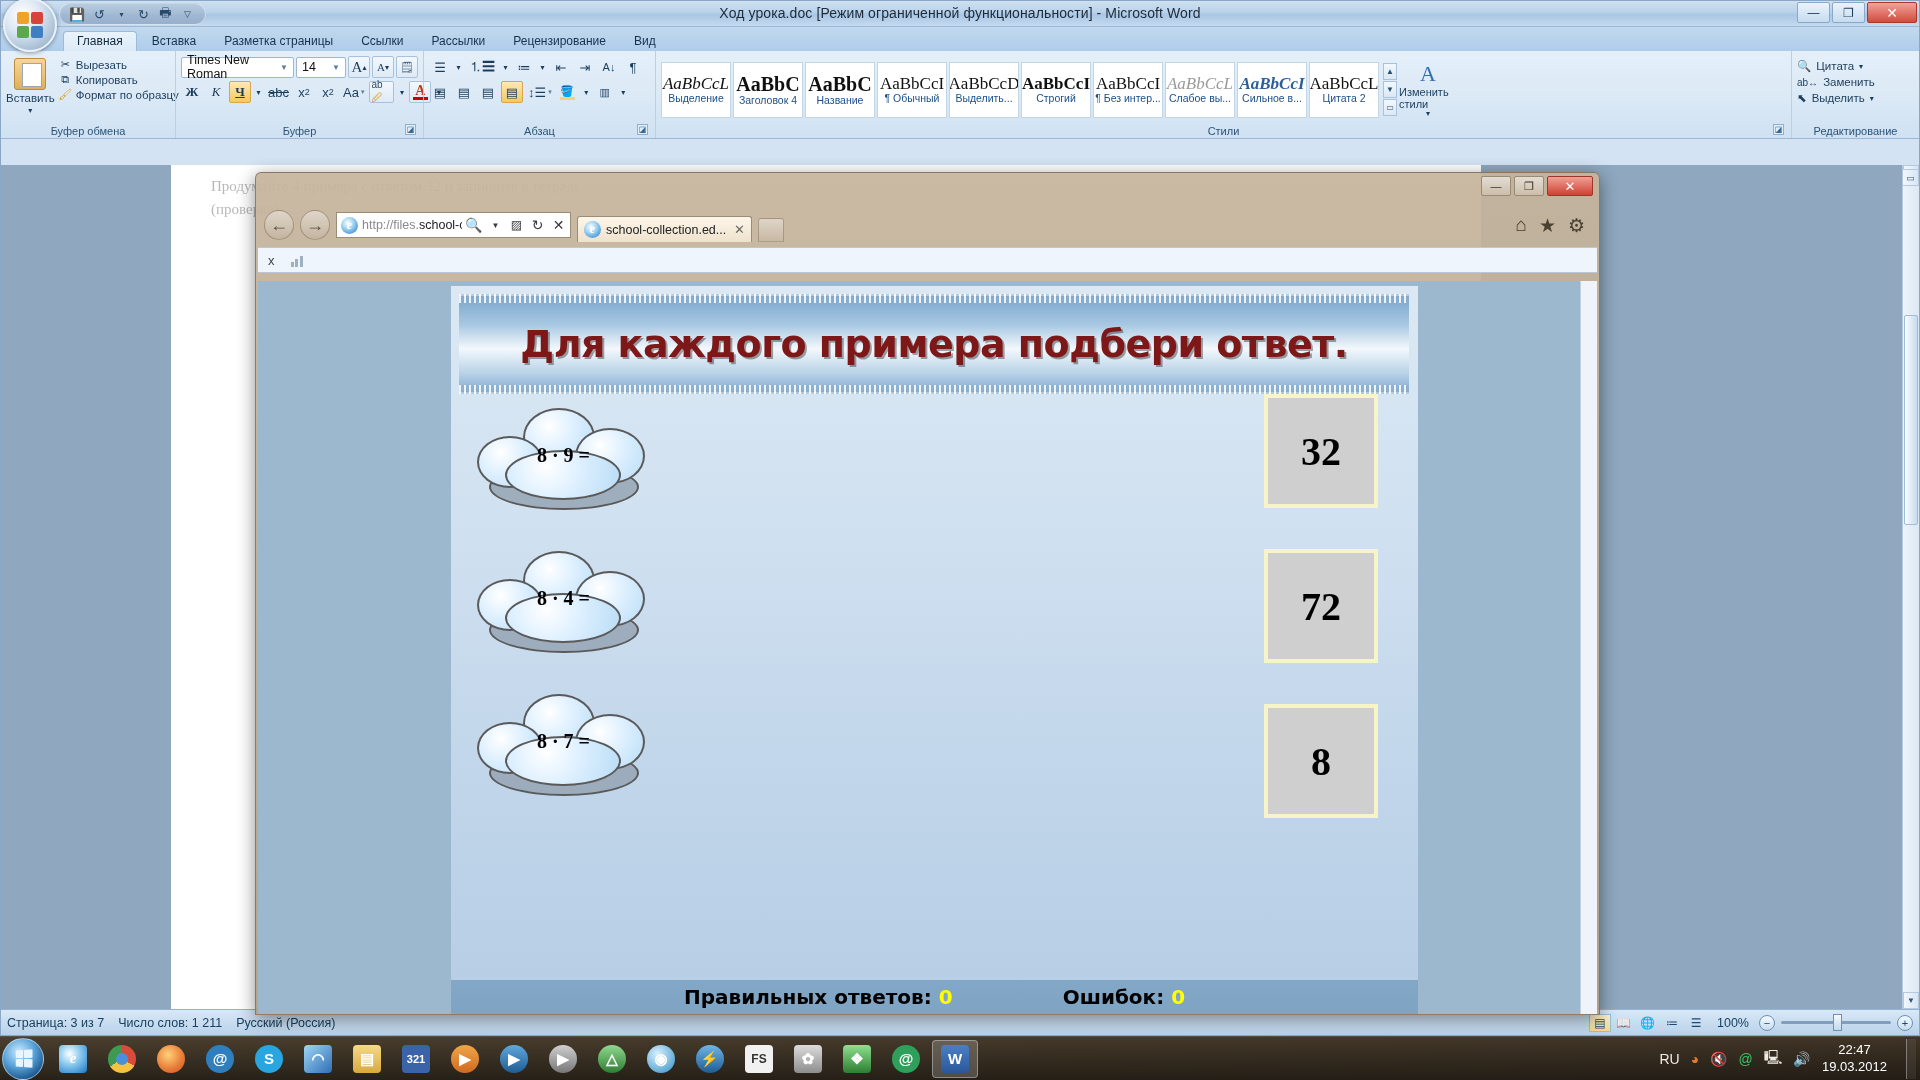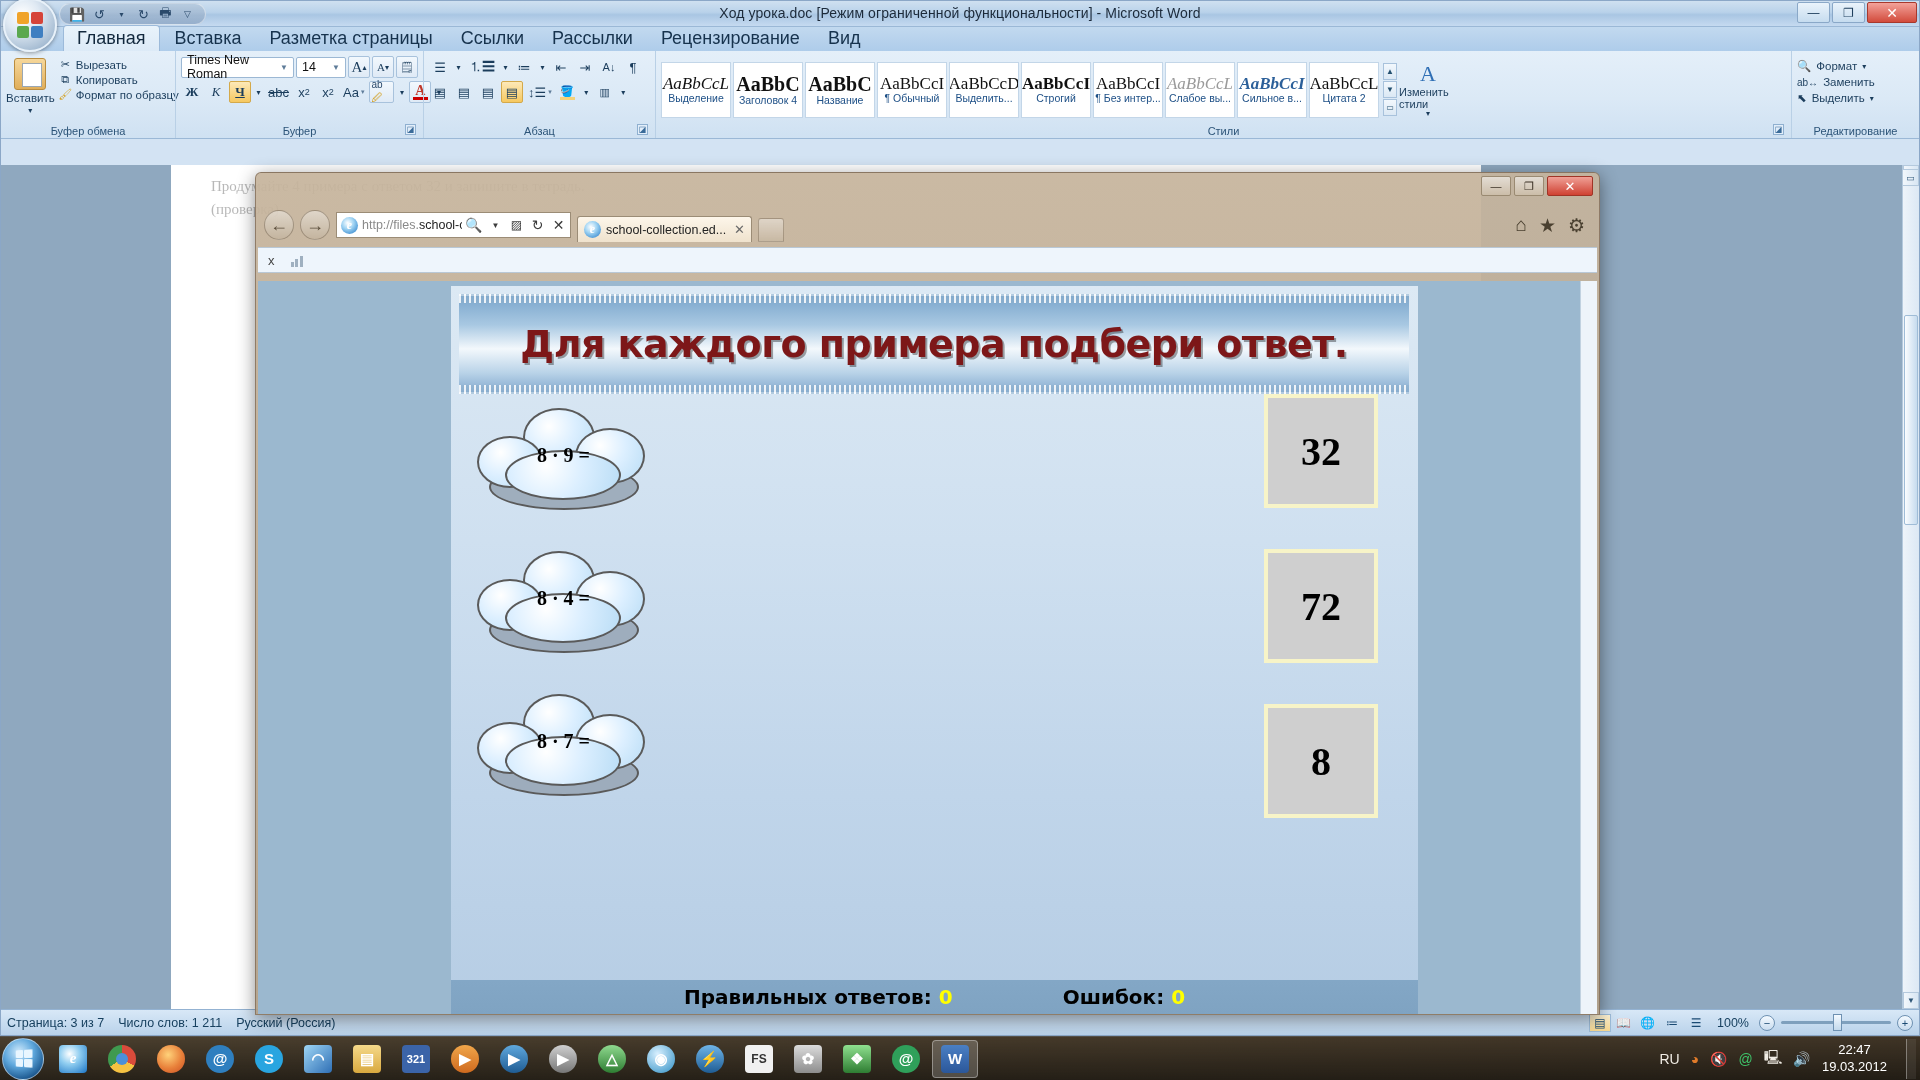--- a/index.html
+++ b/index.html
@@ -61,21 +61,21 @@
   .orb-grid i:nth-child(2){ background:#d6443a; }
   .orb-grid i:nth-child(3){ background:#5ba84f; }
   .orb-grid i:nth-child(4){ background:#3f7fc1; }
   
   .tabs-row {
     height: 24px; position: relative; padding-left: 62px;
     background: linear-gradient(to bottom, #c2d9ef, #aeccea);
     display: flex; align-items: flex-end; gap: 2px;
   }
   .tab {
-    padding: 3px 13px 4px; font-size: 18px; color: #16324d;
+    padding: 3px 13px 4px; font-size: 12px; color: #16324d;
     border-radius: 4px 4px 0 0; line-height: 1;
   }
   .tab.active {
     background: linear-gradient(to bottom, #e9f3fb, #dceaf7);
     border: 1px solid #9cbada; border-bottom: none; color: #12283d;
   }
   
   .ribbon {
     height: 88px; position: relative;
     background: linear-gradient(to bottom, #e4eff9 0%, #dbe9f6 55%, #cfe1f2 100%);
@@ -540,21 +540,21 @@
         <span>Стили</span>
         <span class="dlg">◪</span>
       </div>
     </div>
 
     <div class="rgroup" style="width:128px">
       <div class="rgroup-body">
         <div class="edit-items">
           <div class="edit-item">
             <span>🔍</span>
-            <span>Формат</span>
+            <span>Цитата</span>
             <span style="font-size:8px">▾</span>
           </div>
           <div class="edit-item">
             <span style="font-size:10px">ab↔</span>
             <span>Заменить</span>
           </div>
           <div class="edit-item">
             <span>⬉</span>
             <span>Выделить</span>
             <span style="font-size:8px">▾</span>

